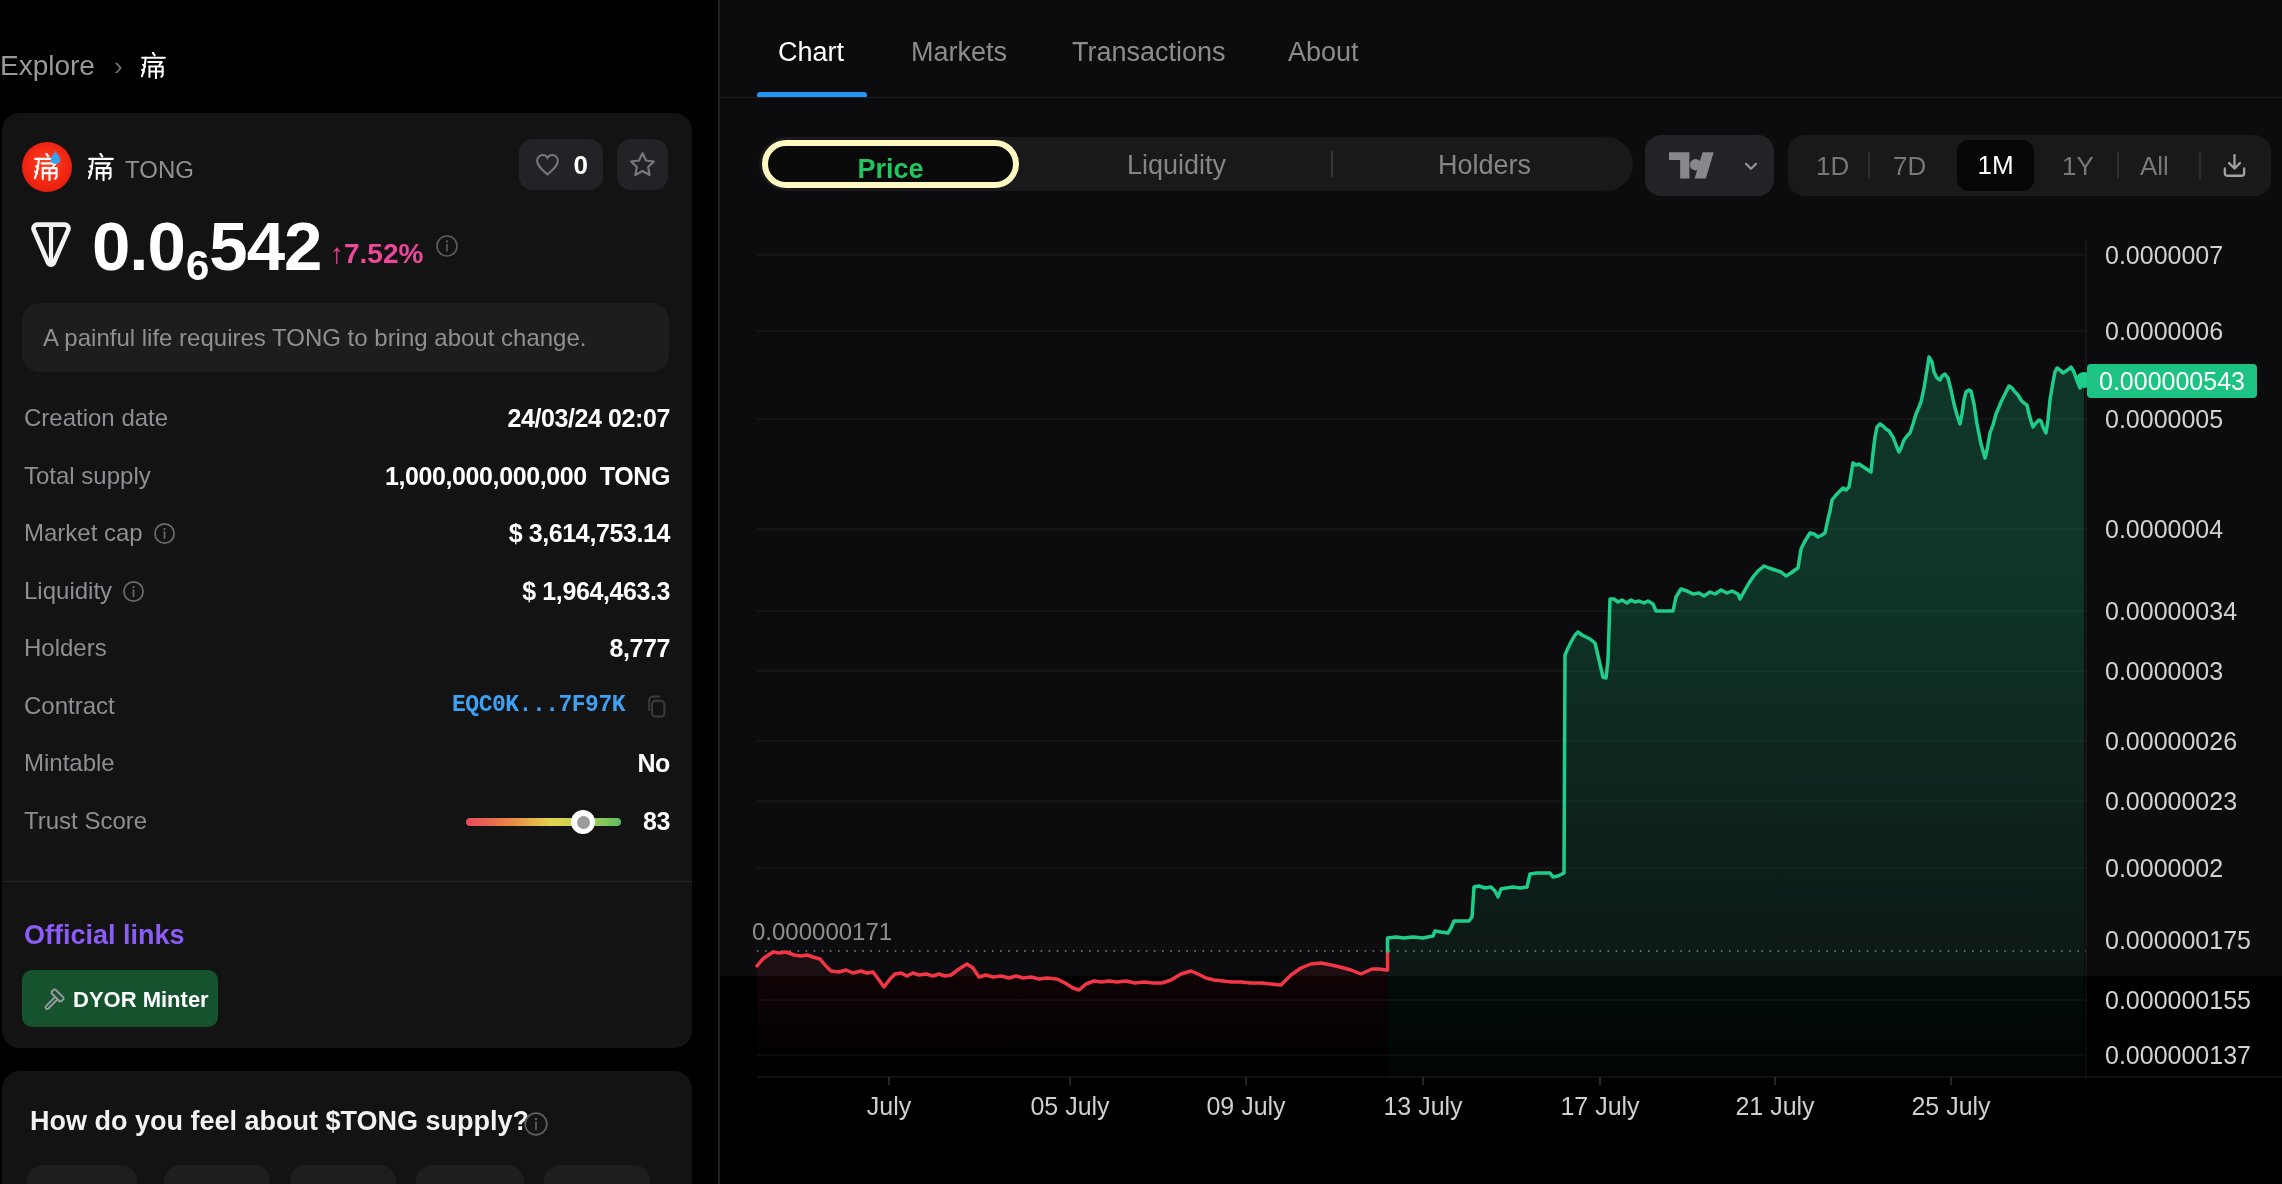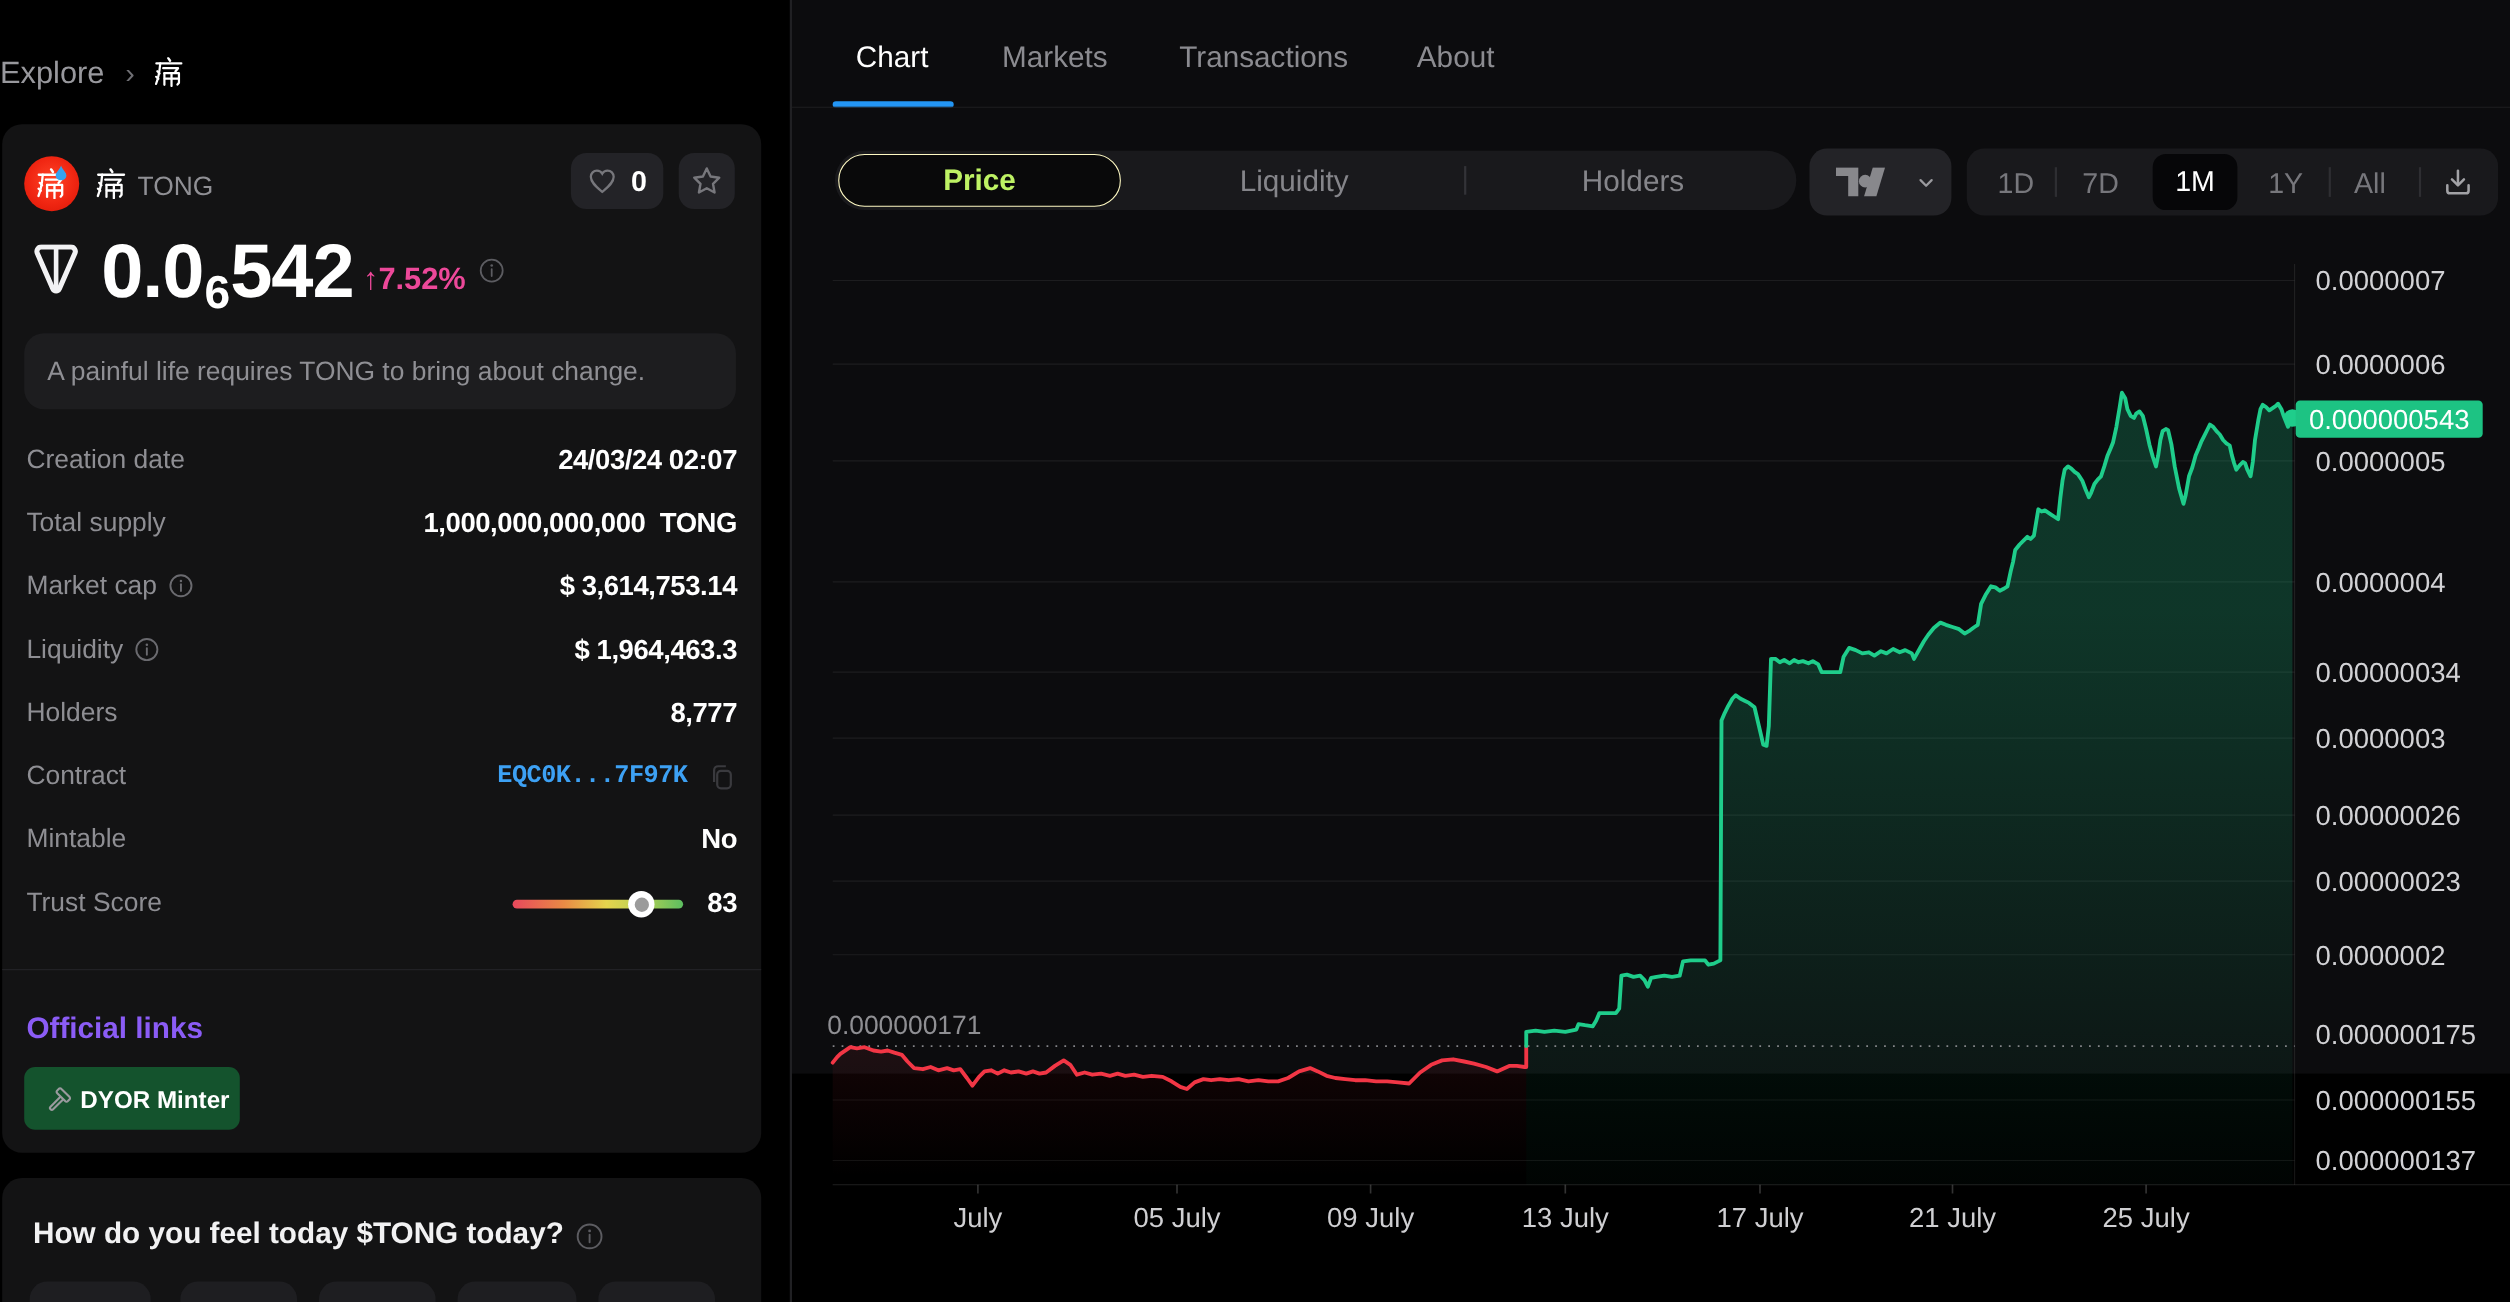--- a/index.html
+++ b/index.html
@@ -56,22 +56,22 @@
 #right { left:720px; top:0; width:1562px; height:976px; background:#0c0c0e; }
 .tab { top:37px; font-size:27px; color:#8b8b90; }
 #tab1 { left:58px; color:#fff; }
 #tab2 { left:191px; }
 #tab3 { left:352px; }
 #tab4 { left:568px; }
 #underline { left:37px; top:92px; width:110px; height:6px; border-radius:3px; background:#2396f5; }
 #tabsep { left:0; top:97px; width:1562px; height:1px; background:#1d1d20; }
 #segc { left:39px; top:137px; width:874px; height:54px; background:#19191c; border-radius:27px; }
 #pricepill { position:absolute; left:3px; top:3px; width:257px; height:48px; background:#09090a;
-  border:1px solid #fef9c3; border-radius:24px; text-align:center; line-height:46px;
-  font-size:27px; font-weight:bold; color:#bef264; }
+  border:6px solid #fef9c3; border-radius:24px; text-align:center; line-height:46px;
+  font-size:27px; font-weight:bold; color:#22c55e; }
 .segl { position:absolute; top:13px; font-size:27px; color:#85858a; }
 #segliq { left:368px; }
 #segdiv { position:absolute; left:572px; top:14px; width:2px; height:26px; background:#333338; }
 #seghold { left:679px; }
 #tvbtn { left:925px; top:135px; width:129px; height:61px; background:#232327; border-radius:16px; }
 #tvbtn svg.l { position:absolute; left:24px; top:17px; width:46px; height:28px; }
 #tvbtn svg.c { position:absolute; right:14px; top:22px; width:18px; height:18px; }
 #tfc { left:1068px; top:135px; width:1202px; height:61px; background:#19191c; border-radius:16px; position:absolute;padding-left:40px; }
 #tfc { width:483px; }
 .tf { position:absolute; top:16px; font-size:26px; color:#77777c; }
@@ -208,21 +208,21 @@
     <div id="dyorbtn" class="abs">
         <svg viewBox="0 0 24 24" fill="none" stroke="#9a9a9e" stroke-width="1.7" stroke-linejoin="round">
           <path d="M13.2 4.4 L19.6 10.8 C20.3 11.5 20.3 12.4 19.6 13 L18.4 14.2 C17.8 14.9 16.8 14.9 16.2 14.2 L9.8 7.8 C9.1 7.2 9.1 6.2 9.8 5.6 L11 4.4 C11.6 3.7 12.6 3.7 13.2 4.4 Z"></path>
           <path d="M12.6 10.6 L4.4 18.8 C3.8 19.4 3.8 20.3 4.4 20.9 C5 21.5 5.9 21.5 6.5 20.9 L14.7 12.7"></path>
         </svg>
         <span>DYOR Minter</span>
       </div>
   </div>
 
   <div id="card2" class="card abs">
-    <div id="feel" class="abs" style="position:absolute; left:28px; top:35px;">How do you feel today $TONG today?</div>
+    <div id="feel" class="abs" style="position:absolute; left:28px; top:35px;">How do you feel about $TONG supply?</div>
     <div id="feelinfo" class="abs" style="position:absolute; left:521px; top:40px;"><svg viewBox="0 0 24 24" fill="none">
           <circle cx="12" cy="12" r="10" stroke="#5c5c61" stroke-width="1.6"></circle>
           <path d="M12 10.6 V17" stroke="#5c5c61" stroke-width="1.6" stroke-linecap="round"></path>
           <circle cx="12" cy="7.4" r="1.2" fill="#5c5c61"></circle>
         </svg></div>
     <div class="emojibtn abs" style="position:absolute; left:25px; top:94px; width:110px;"></div>
     <div class="emojibtn abs" style="position:absolute; left:162px; top:94px; width:106px;"></div>
     <div class="emojibtn abs" style="position:absolute; left:288px; top:94px; width:106px;"></div>
     <div class="emojibtn abs" style="position:absolute; left:414px; top:94px; width:108px;"></div>
     <div class="emojibtn abs" style="position:absolute; left:542px; top:94px; width:106px;"></div>

